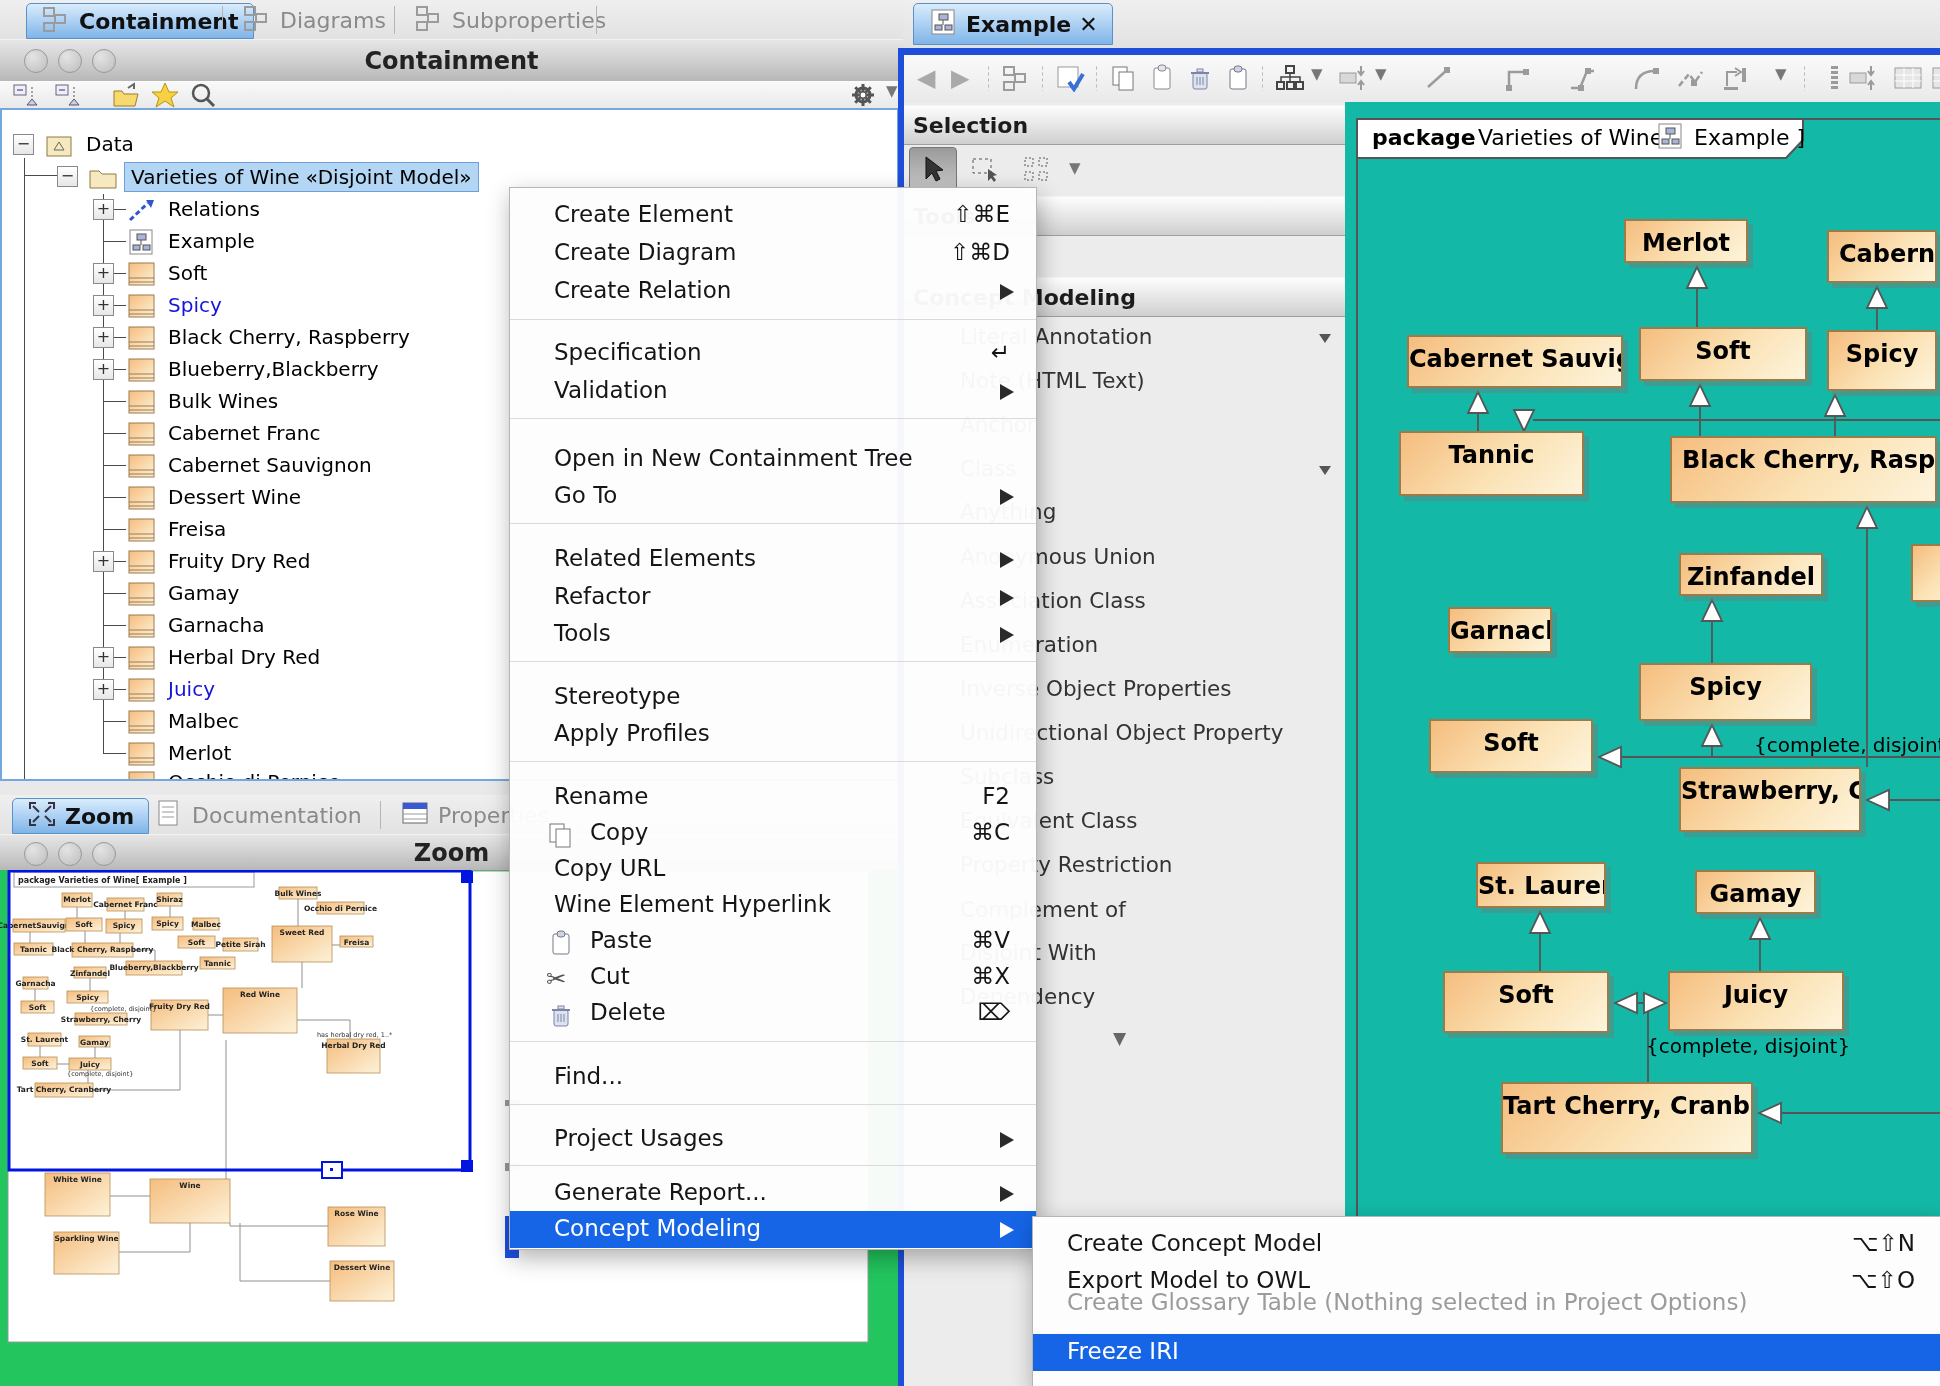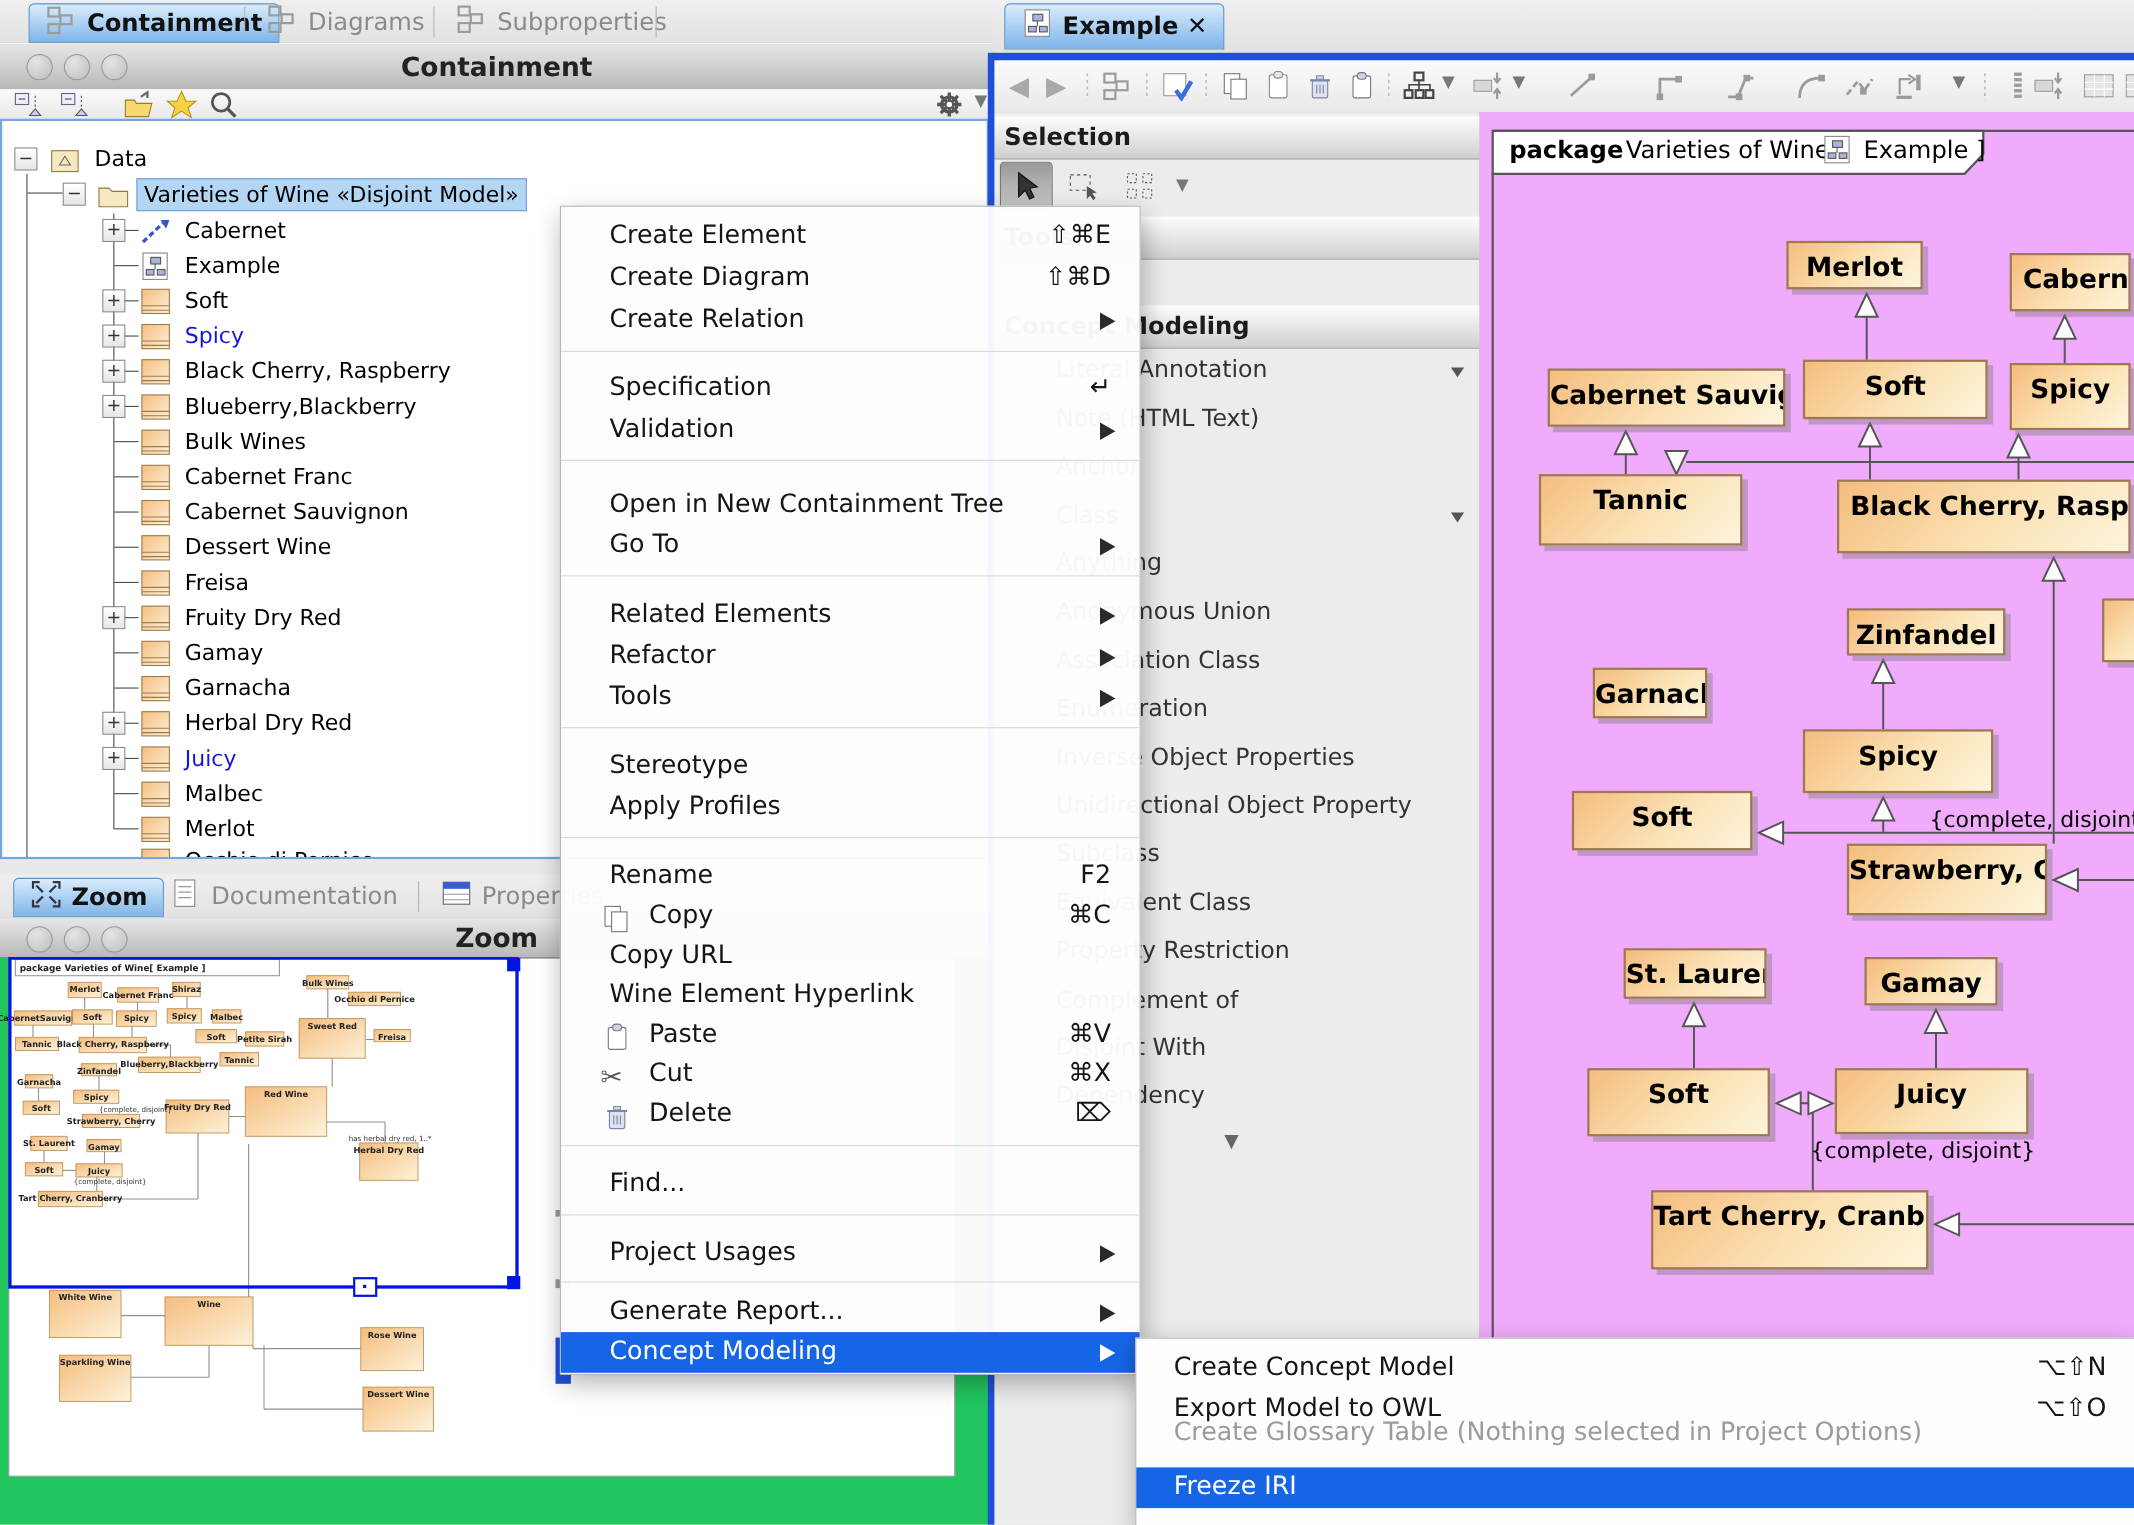--- a/index.html
+++ b/index.html
@@ -49,21 +49,21 @@
          background:linear-gradient(#fdfdfd 0%,#e9e9e9 45%,#cfcfcf 100%);
          border-top:1px solid #f5f5f5;border-bottom:1px solid #9f9f9f;
          font-size:22px;font-weight:bold;color:#1c1c1c;padding-left:10px;box-sizing:border-box;}
   .pitem{position:absolute;left:0;width:100%;height:44px;font-size:21.5px;color:#333;}
   .pitem .plab{position:absolute;left:57px;top:8px;white-space:nowrap;}
   .pdd{position:absolute;right:14px;top:18px;width:0;height:0;
        border-top:9px solid #555;border-left:6px solid transparent;border-right:6px solid transparent;}
   .toolbtn{position:absolute;top:2px;width:46px;height:42px;border:1px solid transparent;border-radius:4px;}
   .toolbtn.pressed{background:linear-gradient(#9a9a9a,#c9c9c9);border:1px solid #777;}
   
-  #canvas{background:#f0abfc;overflow:hidden;}
+  #canvas{background:#14b8a6;overflow:hidden;}
   .cbox{position:absolute;background:linear-gradient(135deg,#f5bd7e 0%,#fbe2b5 55%,#fdf4dc 100%);
         border:2px solid #9c7b4b;box-shadow:5px 5px 0 rgba(120,120,120,0.4);box-sizing:border-box;}
   .cbox .clab{font-size:24px;font-weight:bold;color:#000;text-align:center;margin-top:8px;
         white-space:nowrap;overflow:hidden;}
   .cbox .clab.left{text-align:left;padding-left:10px;}
   .cnote{position:absolute;font-size:20px;color:#000;white-space:nowrap;}
   .ftext{position:absolute;font-size:22px;color:#000;white-space:nowrap;}
   
   .divider{background:#1f4fd8;}
   .glyph{color:#a9a9a9;font-size:24px;}
@@ -166,21 +166,21 @@
           </svg></span>
         <span class="tlabel sel" style="left: 122px;">Varieties of Wine «Disjoint Model»</span>
       </div>
       <div class="tline" style="left: 102px; top: 99px; width: 22px; height: 1px;"></div>
       <div class="trow" style="top: 84px;">
         <div class="ebox" style="left: 91px;">+</div>
         <span class="abs" style="left: 124px; top: 2px; width: 30px; height: 28px;"><svg width="30" height="28" viewBox="0 0 30 28">
             <line x1="4" y1="24" x2="22" y2="7" stroke="#3355cc" stroke-width="3" stroke-dasharray="5 3"></line>
             <path d="M20 4 L28 4 L25 12 Z" fill="#3355cc"></path>
           </svg></span>
-        <span class="tlabel" style="left: 160px;">Cabernet</span>
+        <span class="tlabel" style="left: 160px;">Relations</span>
       </div>
       <div class="tline" style="left: 102px; top: 131px; width: 22px; height: 1px;"></div>
       <div class="trow" style="top: 116px;">
         <span class="abs" style="left: 124px; top: 2px; width: 30px; height: 28px;"><svg width="30" height="28" viewBox="0 0 30 28">
             <rect x="4" y="2" width="22" height="24" fill="#fff" stroke="#888"></rect>
             <rect x="11" y="6" width="9" height="6" fill="#aab4d8" stroke="#555"></rect>
             <rect x="7" y="17" width="7" height="5" fill="#aab4d8" stroke="#555"></rect>
             <rect x="17" y="17" width="7" height="5" fill="#aab4d8" stroke="#555"></rect>
             <line x1="15" y1="12" x2="15" y2="17" stroke="#555"></line>
           </svg></span>

